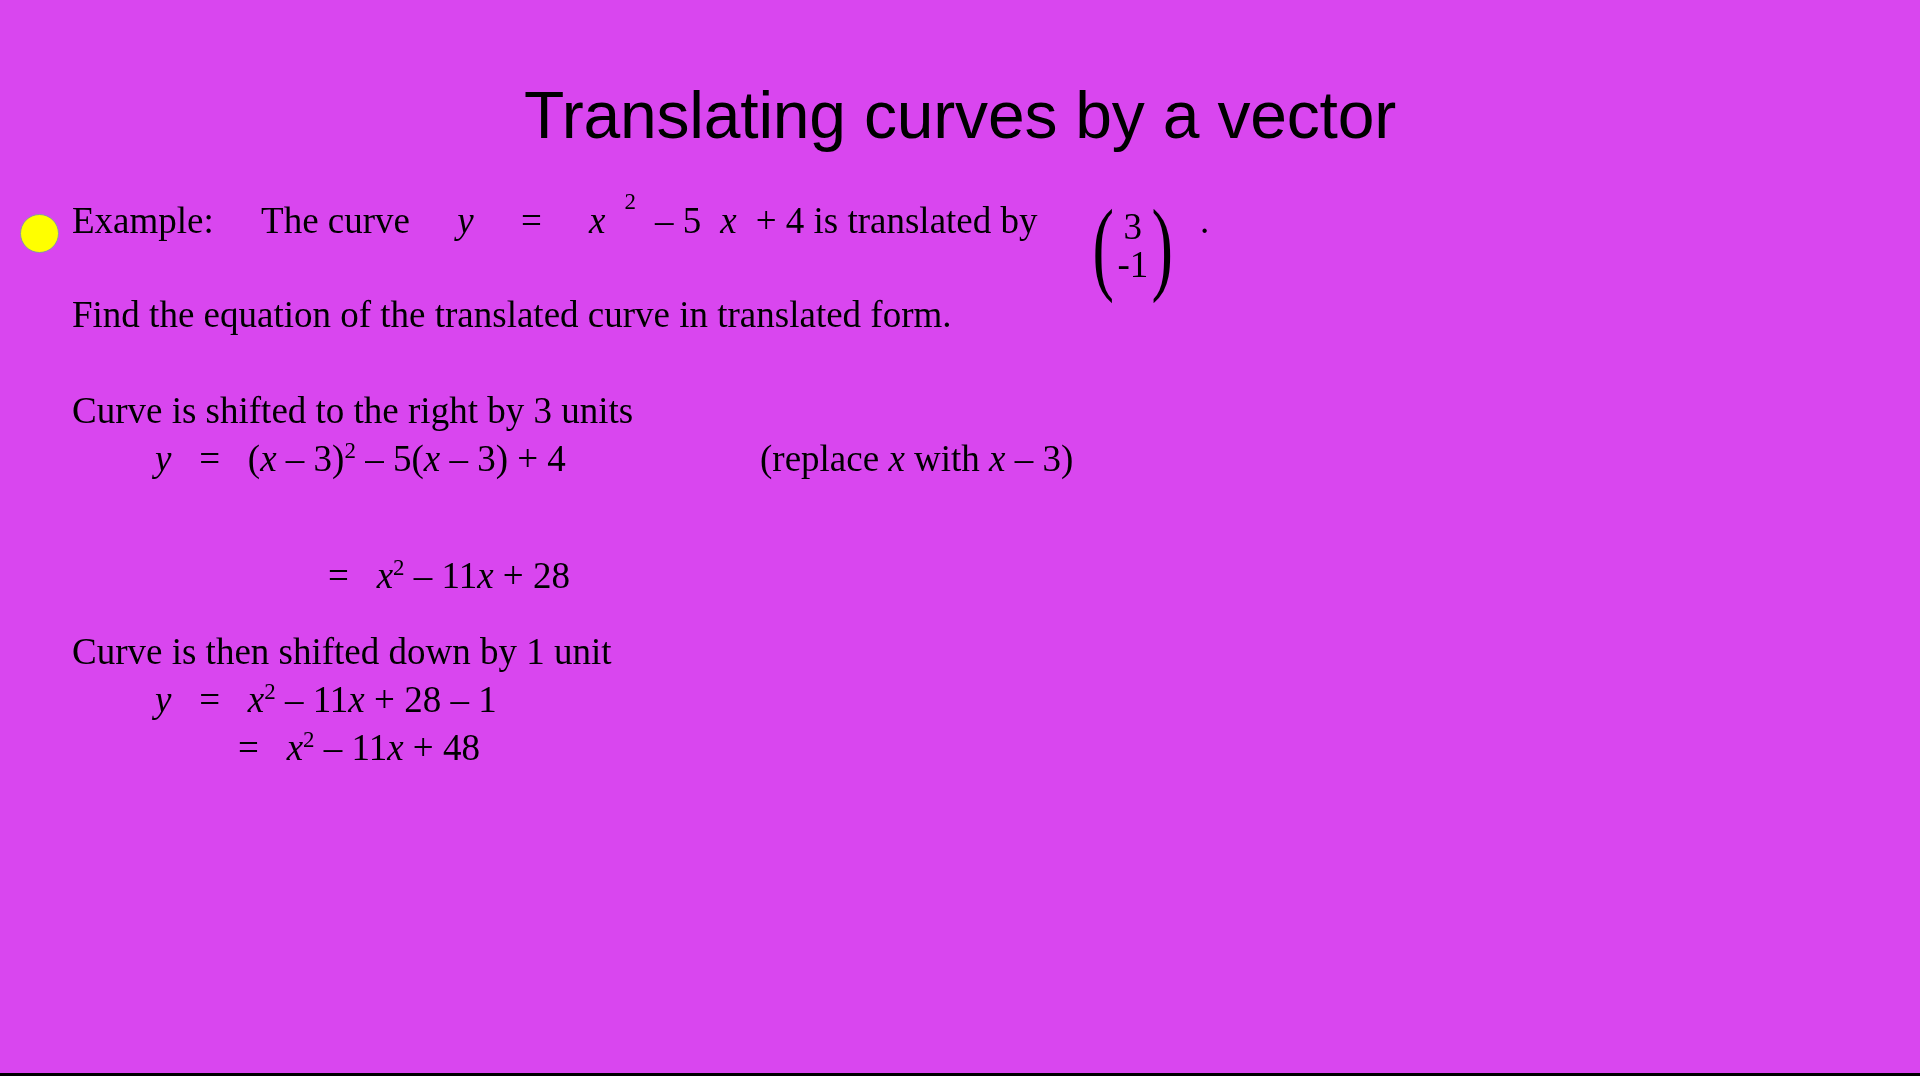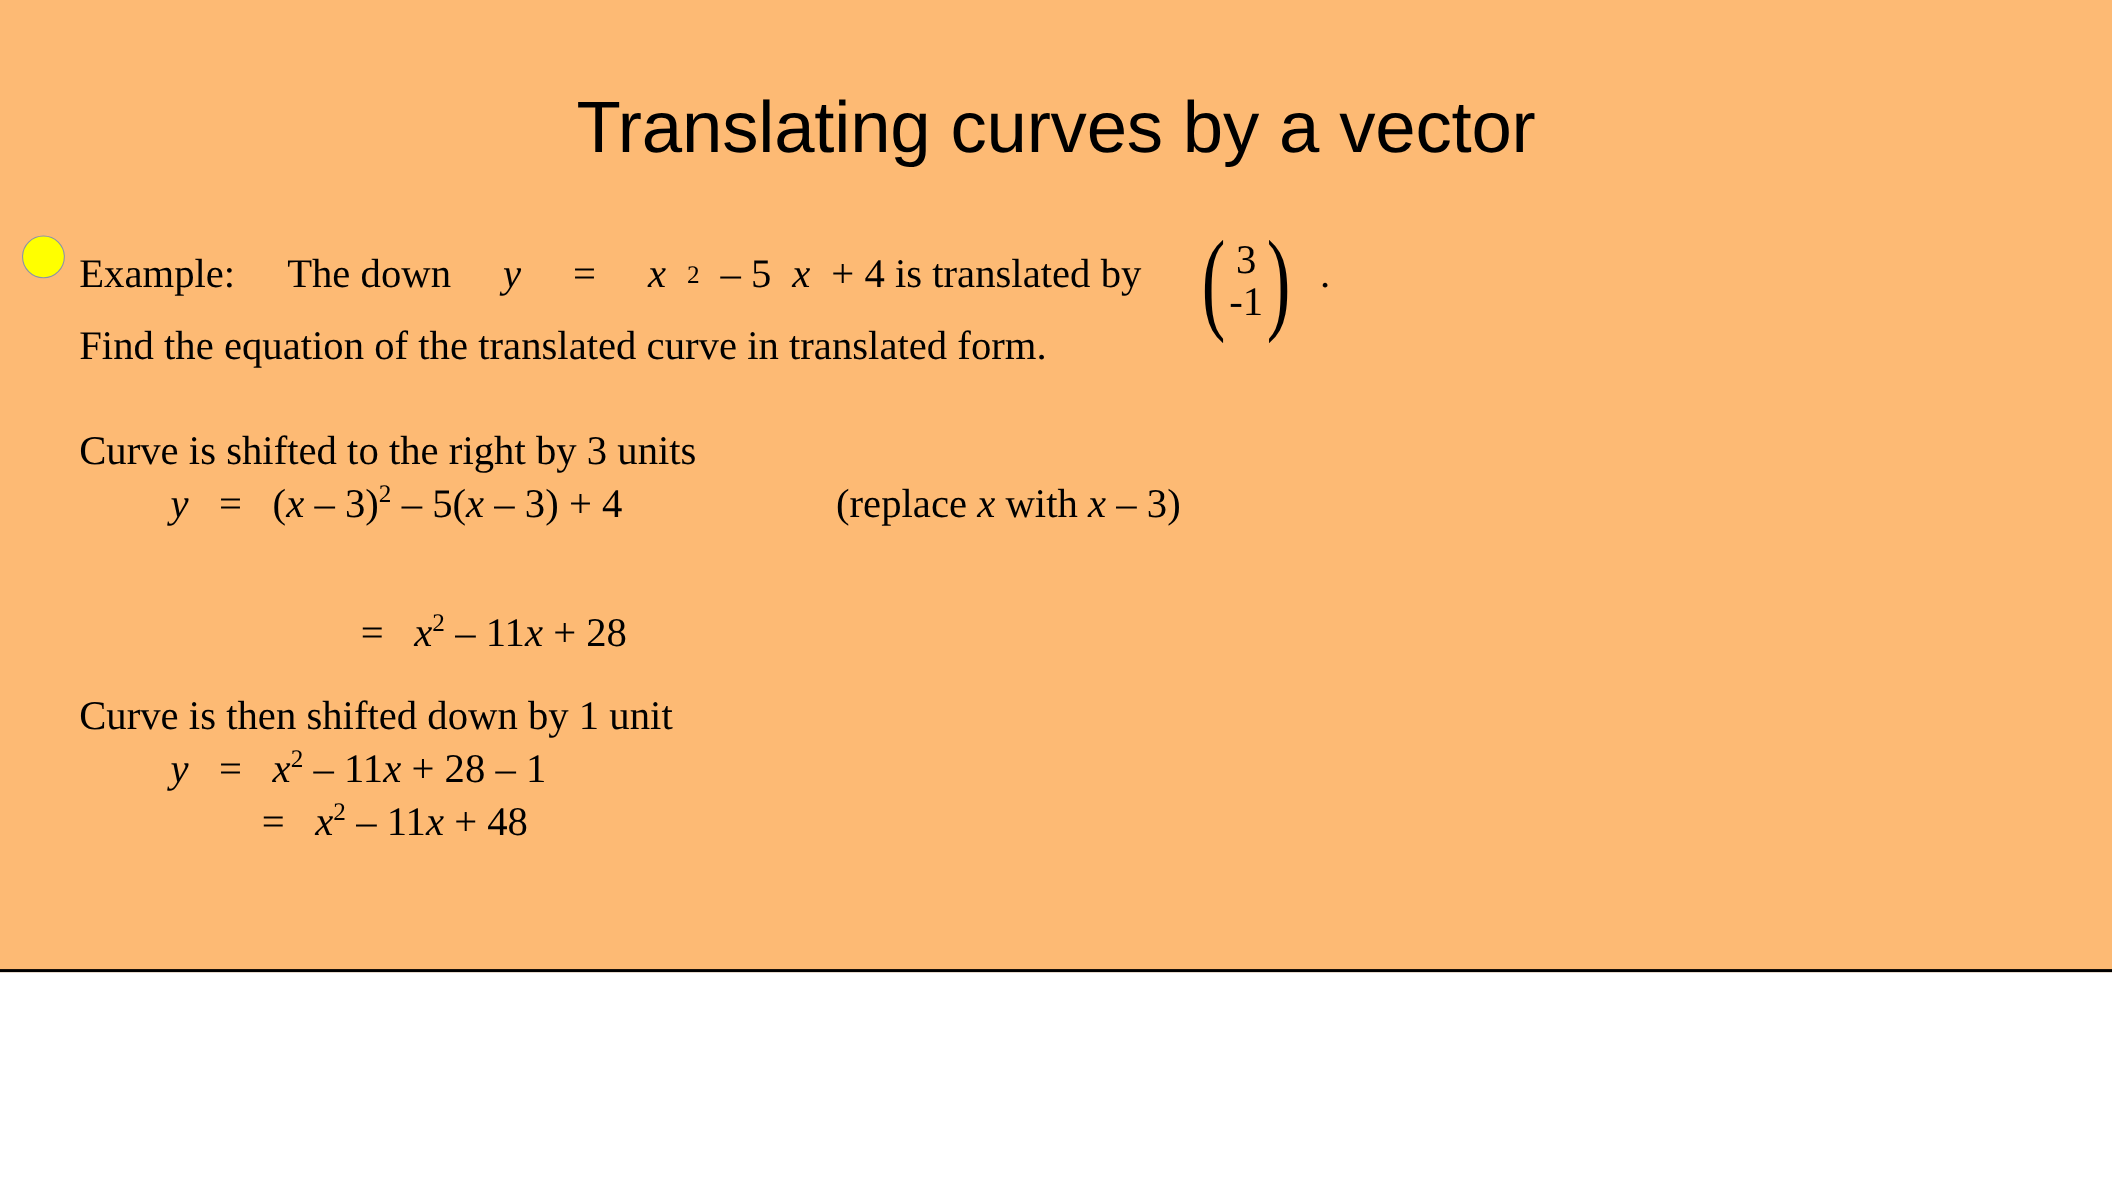--- a/index.html
+++ b/index.html
@@ -3,22 +3,22 @@
 <meta charset="utf-8">
 <style>
   html, body {
     margin: 0;
     padding: 0;
     background: #ffffff;
   }
   #slide {
     position: relative;
     width: 1920px;
-    height: 884px;
-    background: #fdba74;
+    height: 1076px;
+    background: #d946ef;
     overflow: hidden;
     font-family: "Liberation Serif", "DejaVu Serif", serif;
     color: #000000;
   }
 
   
   #title {
     position: absolute;
     left: 0;
     top: 82px;
@@ -54,24 +54,24 @@
     width: 39px;
     height: 39px;
     border-radius: 50%;
     background: #ffff00;
     box-sizing: border-box;
     border: 1.5px solid #8a93a8;
   }
   #bullet-text {
     position: absolute;
     left: 72px;
-    top: 16px;
+    top: 6px;
     white-space: nowrap;
     display: flex;
-    align-items: center;
+    align-items: flex-start;
     gap: 19px;
   }
 
   .ital { font-style: italic; }
   .sup {
     font-size: 0.62em;
     vertical-align: super;
     line-height: 0;
   }
 
@@ -118,21 +118,21 @@
 
   <div id="title">Translating curves by a vector</div>
 
   <div id="body">
 
     <div id="bullet-row">
       <div id="bullet-marker"></div>
       <div id="bullet-text">
         <span>Example:</span>
         <span>&nbsp;</span>
-        <span>The down</span>
+        <span>The curve</span>
         <span>&nbsp;</span>
         <span class="ital">y</span>
         <span>&nbsp;</span>
         <span>=</span>
         <span>&nbsp;</span>
         <span class="ital">x</span>
           <span class="sup">2</span>
           <span> – 5</span>
           <span class="ital">x</span>
           <span> + 4 is translated by</span>

